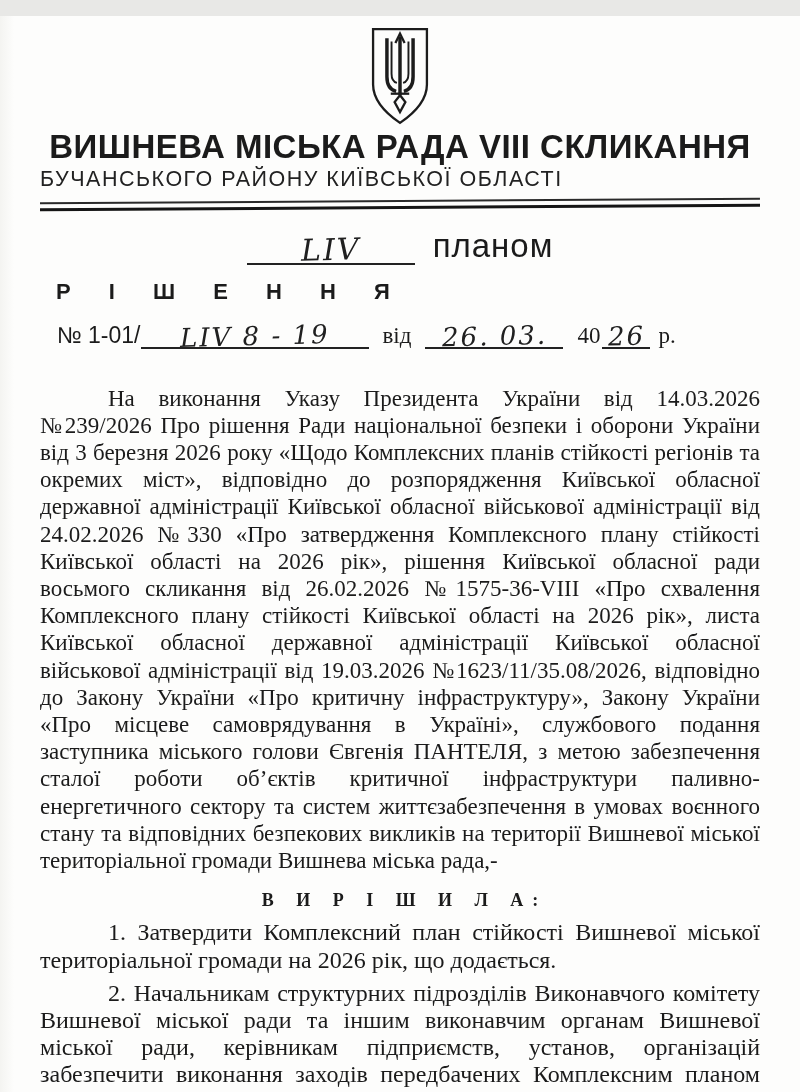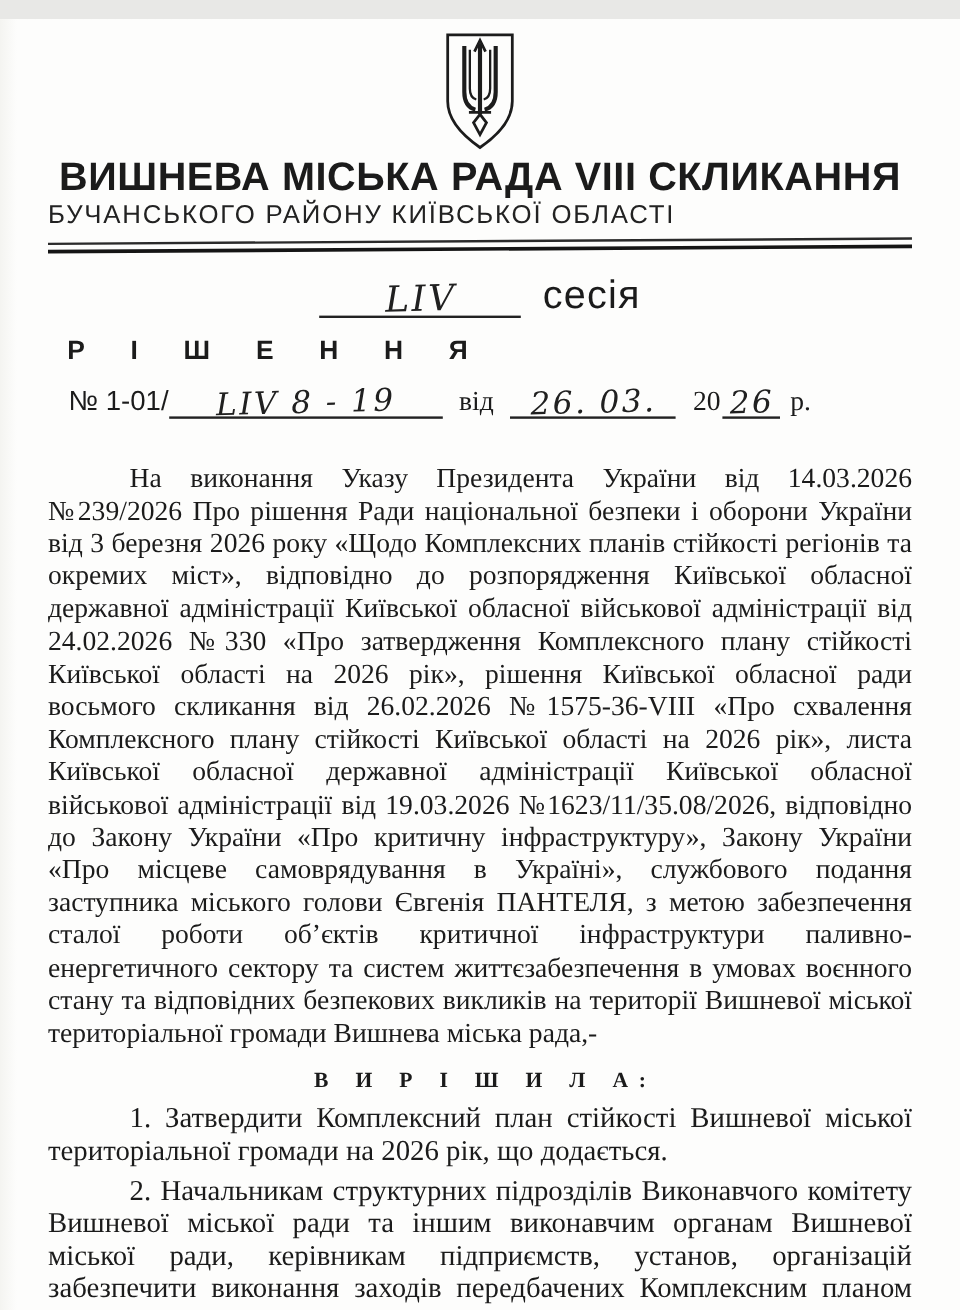--- a/index.html
+++ b/index.html
@@ -59,21 +59,21 @@
   .decision-title{
     margin-top:14px;text-align:left;
     font-family:"Liberation Sans", sans-serif;
     font-weight:bold;font-size:22px;letter-spacing:16px;
     text-indent:16px;
   }
   
   .number-row{
     margin-top:16px;
     font-family:"Liberation Sans", sans-serif;
-    font-size:23px;display:flex;align-items:center;
+    font-size:23px;display:flex;align-items:flex-end;
     padding-left:17px;
   }
   .number-row .write-line.num{width:228px;}
   .number-row .write-line.date{width:138px;margin-left:14px;}
   .number-row .write-line.year{width:48px;margin-left:2px;}
   .number-row .hand{font-size:26px;}
   .number-row .lbl{margin-left:14px;font-family:Liberation Serif, serif;}
   
   .subject{
     margin:44px 0 0 24px;width:372px;
@@ -116,31 +116,31 @@
     </svg>
   </div>
 
   <div class="org-title">ВИШНЕВА МІСЬКА РАДА VIII СКЛИКАННЯ</div>
 
   <div class="org-subtitle">БУЧАНСЬКОГО РАЙОНУ КИЇВСЬКОЇ ОБЛАСТІ</div>
 
   <div class="divider"></div>
 
   <div class="session-row">
-    <span class="write-line"><span class="hand">LIV</span></span><span class="session-label">сесія</span>
+    <span class="write-line"><span class="hand">LIV</span></span><span class="session-label">планом</span>
   </div>
 
   <div class="decision-title">Р І Ш Е Н Н Я</div>
 
   <div class="number-row">
     <span>№ 1-01/</span>
     <span class="write-line num"><span class="hand">LIV 8 - 19</span></span>
     <span class="lbl">від</span>
     <span class="write-line date"><span class="hand">26. 03.</span></span>
-    <span class="lbl">20</span>
+    <span class="lbl">40</span>
     <span class="write-line year"><span class="hand">26</span></span>
     <span class="lbl" style="margin-left:8px;">р.</span>
   </div>
 
 
   <div class="body-par">На виконання Указу Президента України від 14.03.2026 №239/2026 Про рішення Ради національної безпеки і оборони України від 3 березня 2026 року «Щодо Комплексних планів стійкості регіонів та окремих міст», відповідно до розпорядження Київської обласної державної адміністрації Київської обласної військової адміністрації від 24.02.2026 №330 «Про затвердження Комплексного плану стійкості Київської області на 2026 рік», рішення Київської обласної ради восьмого скликання від 26.02.2026 №1575-36-VIII «Про схвалення Комплексного плану стійкості Київської області на 2026 рік», листа Київської обласної державної адміністрації Київської обласної військової адміністрації від 19.03.2026 №1623/11/35.08/2026, відповідно до Закону України «Про критичну інфраструктуру», Закону України «Про місцеве самоврядування в Україні», службового подання заступника міського голови Євгенія ПАНТЕЛЯ, з метою забезпечення сталої роботи об’єктів критичної інфраструктури паливно-енергетичного сектору та систем життєзабезпечення в умовах воєнного стану та відповідних безпекових викликів на території Вишневої міської територіальної громади Вишнева міська рада,-</div>
 
   <div class="resolved">В И Р І Ш И Л А:</div>
 
   <div class="item">1. Затвердити Комплексний план стійкості Вишневої міської територіальної громади на 2026 рік, що додається.</div>

